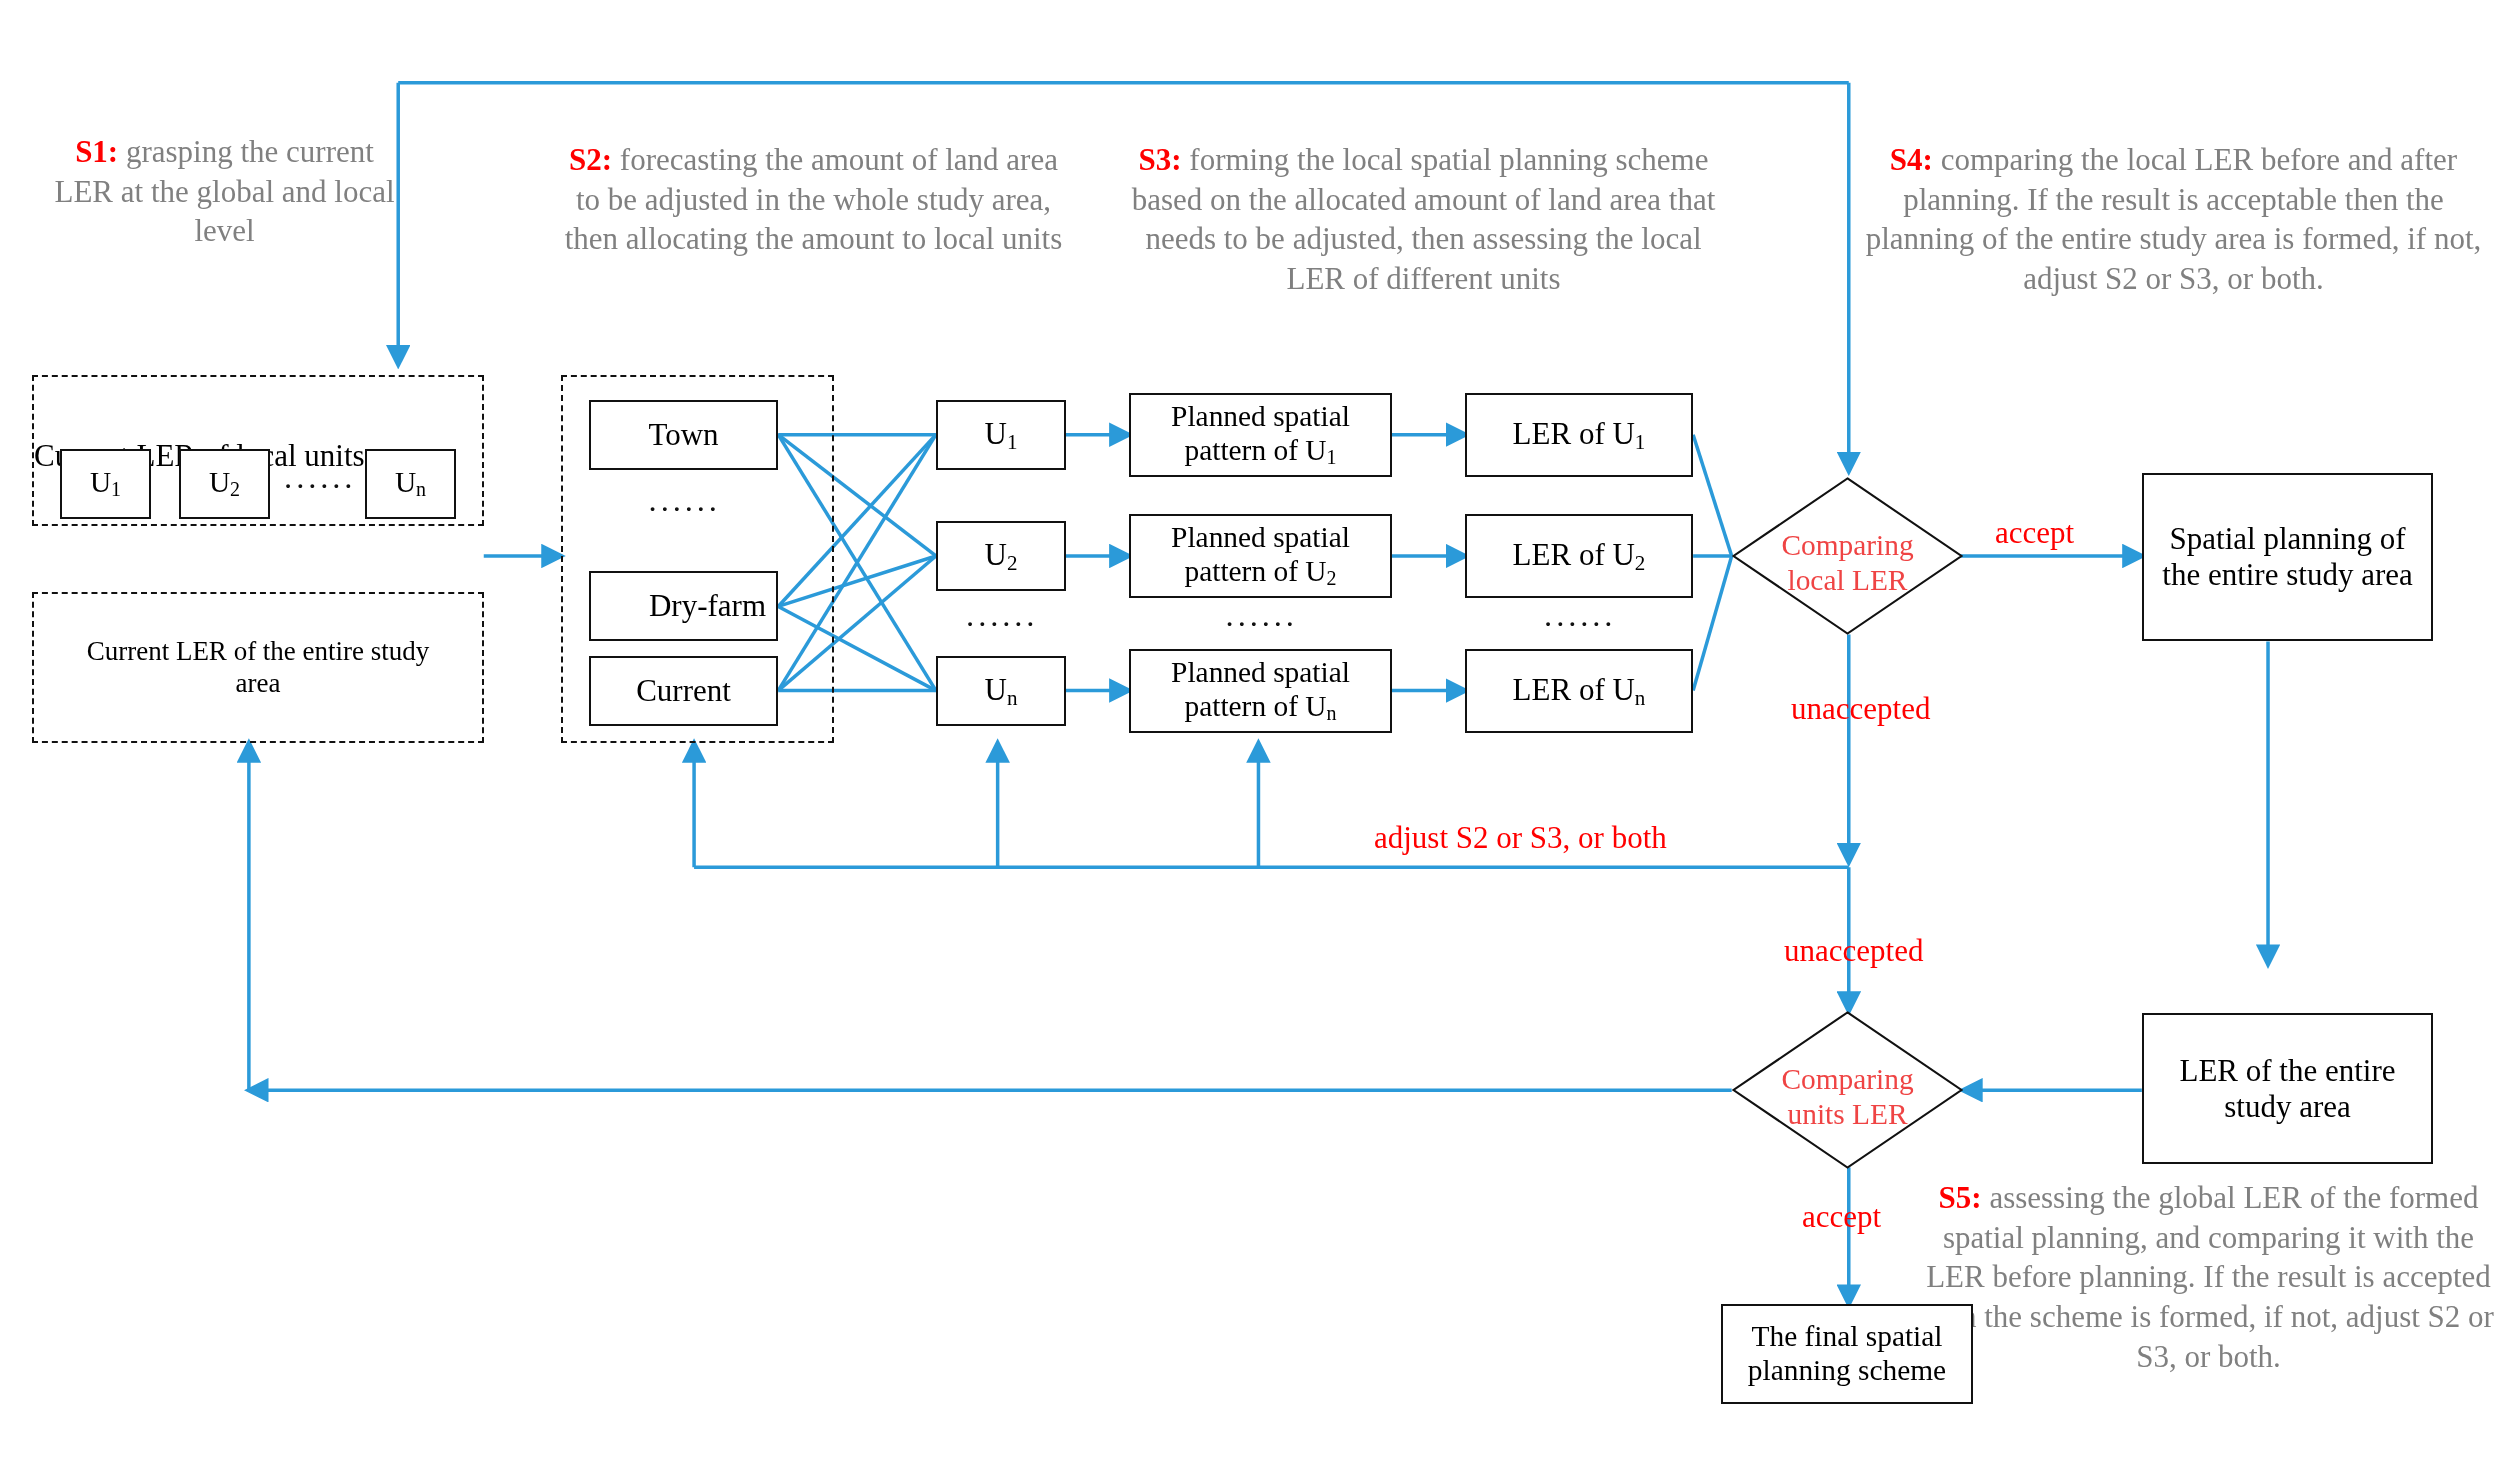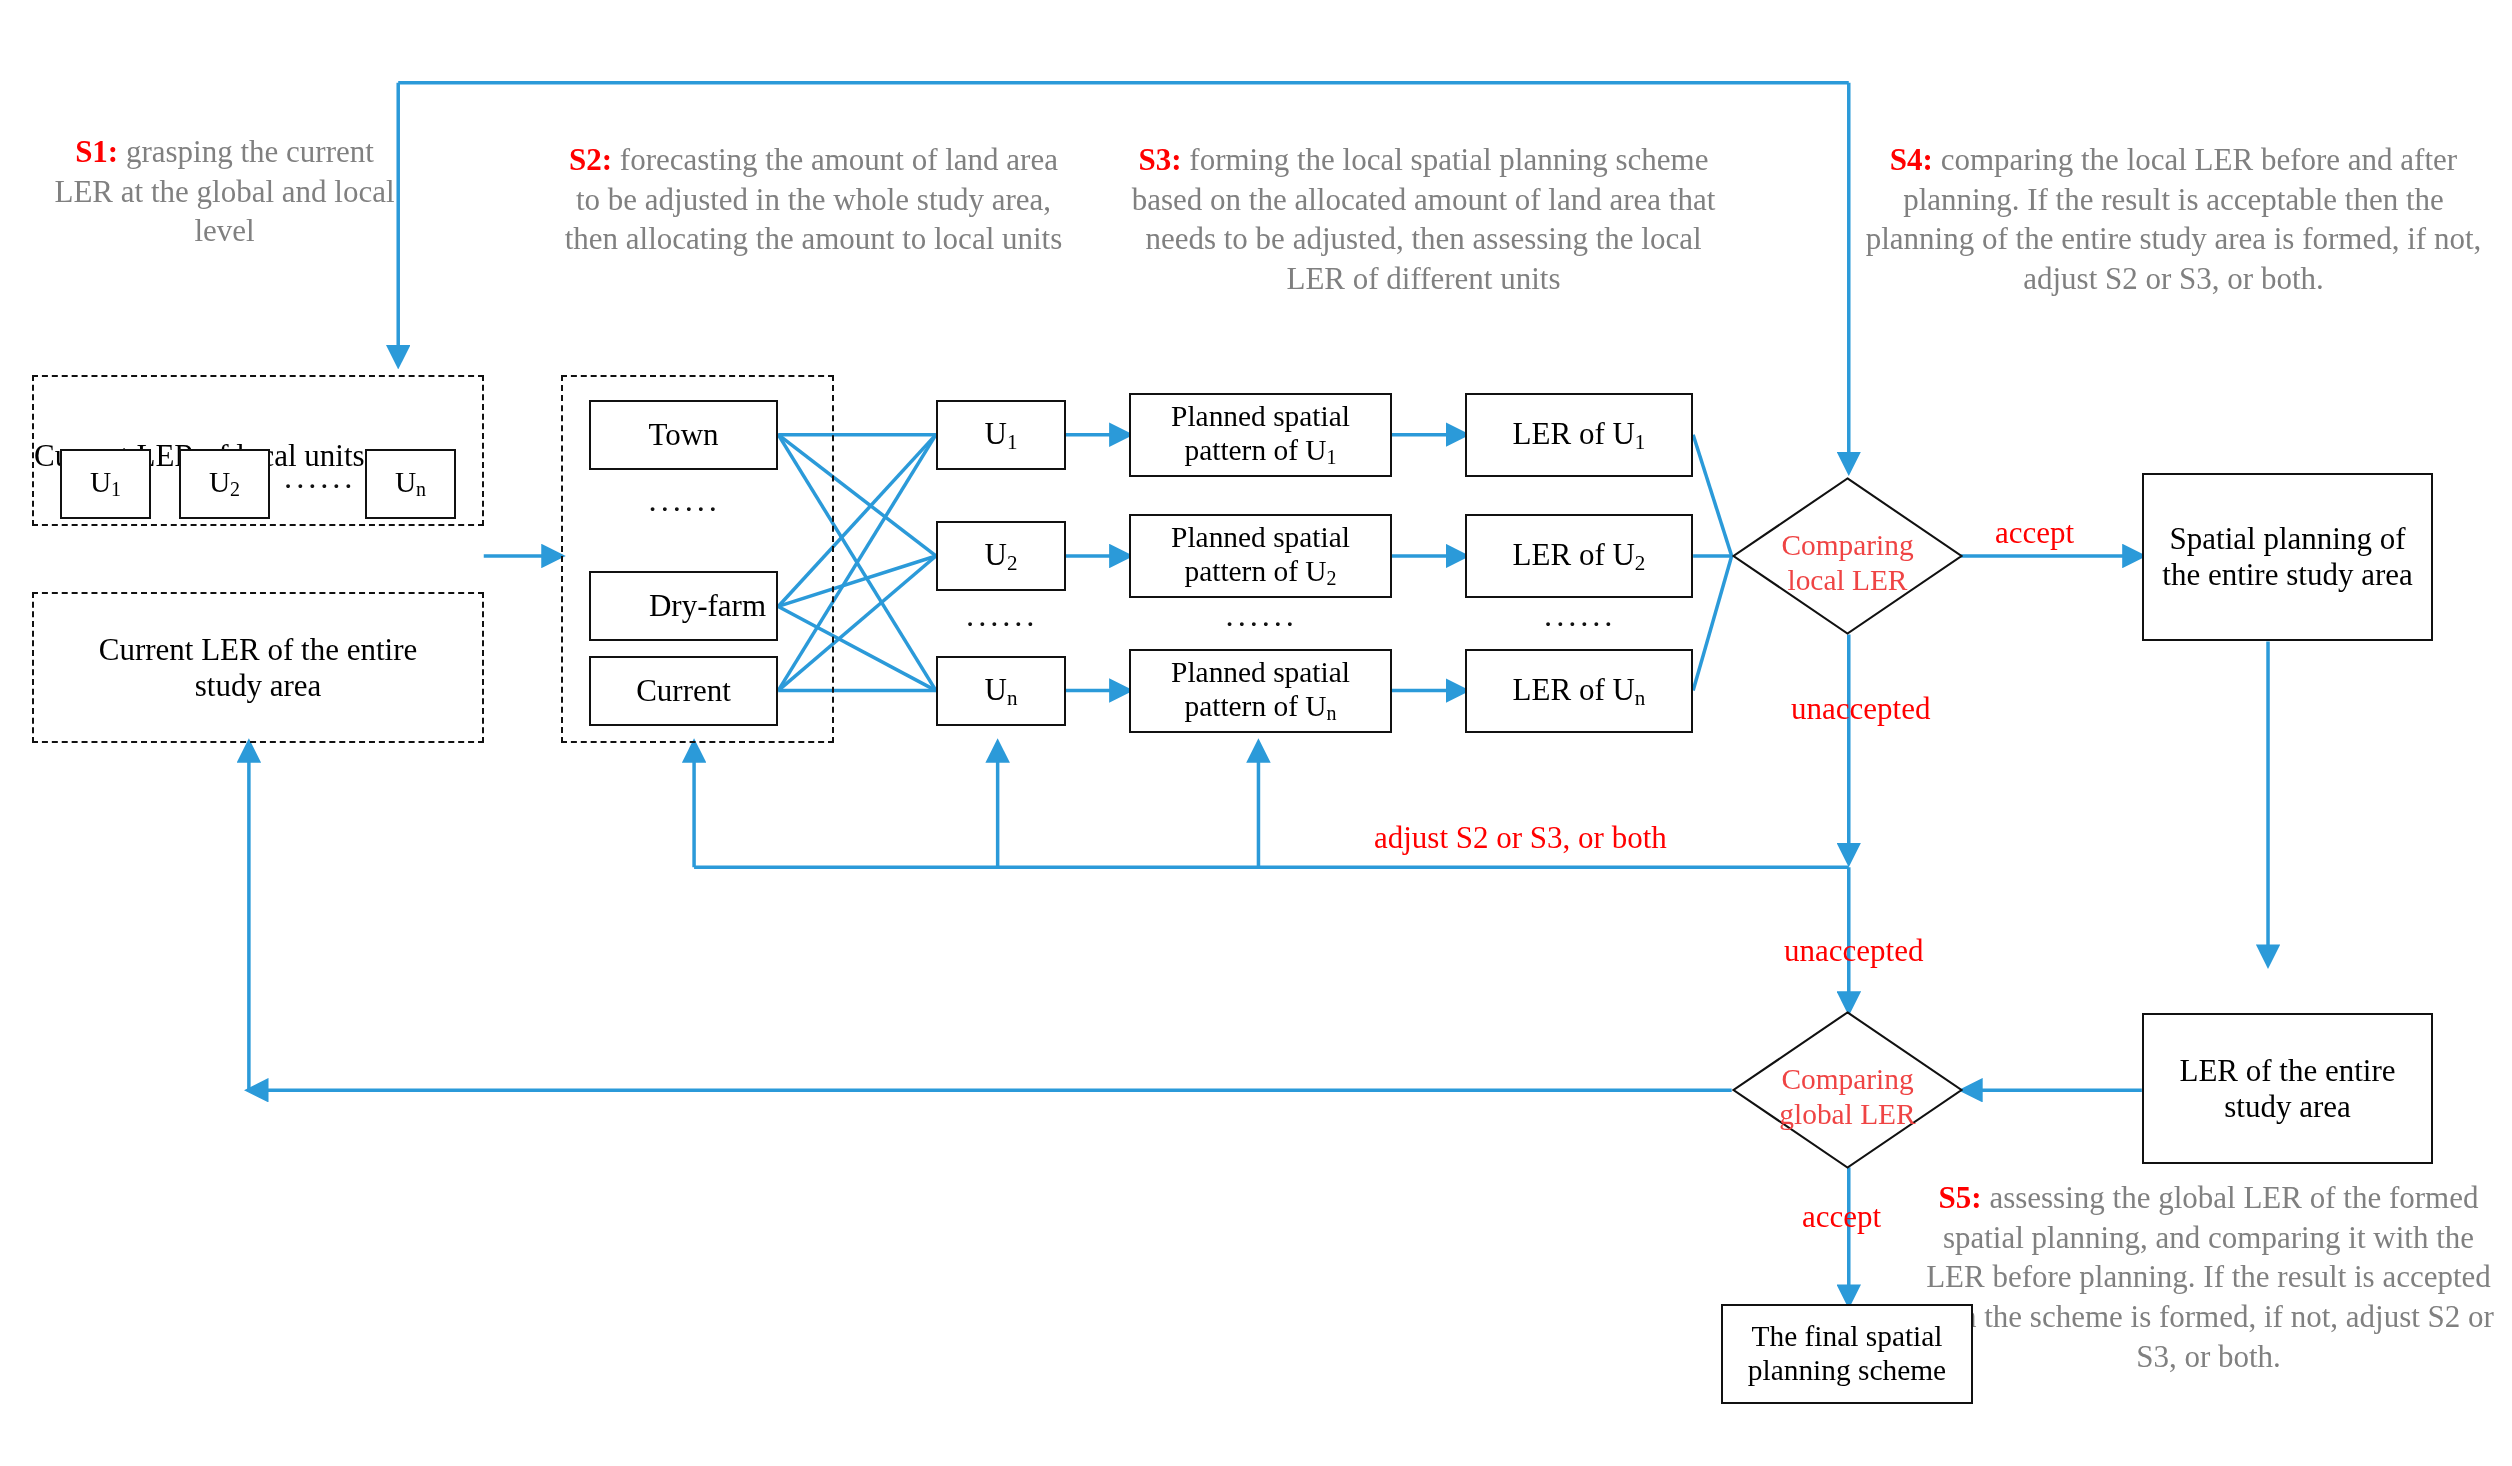--- a/index.html
+++ b/index.html
@@ -179,21 +179,21 @@
     <span>U<sub>1</sub></span>
   </div>
   <div class="node solid-box" style="left:179px; top:449px; width:91px; height:70px; font-size:29.4px;">
     <span>U<sub>2</sub></span>
   </div>
   <div class="ellipsis" style="left:277px; top:468px; width:84px;">······</div>
   <div class="node solid-box" style="left:365px; top:449px; width:91px; height:70px; font-size:29.4px;">
     <span>U<sub>n</sub></span>
   </div>
 
-  <div class="node dashed-box" style="left:32px; top:592px; width:452px; height:151px; align-items:center; padding:0 28px; font-size:31px;">
+  <div class="node dashed-box" style="left:32px; top:592px; width:452px; height:151px; align-items:center; padding:0 28px; font-size:27px;">
     <span>Current LER of the entire study area</span>
   </div>
 
   <div class="node dashed-box" style="left:561px; top:375px; width:273px; height:368px; background:transparent;"></div>
 
   <div class="node solid-box" style="left:589px; top:400px; width:189px; height:70px; font-size:31px;">
     <span>Town</span>
   </div>
   <div class="ellipsis" style="left:589px; top:491px; width:189px;">······</div>
   <div class="node solid-box" style="left:589px; top:571px; width:189px; height:70px; font-size:31px;padding-left:48px;">
@@ -245,21 +245,21 @@
       <span>local LER</span>
     </div>
   </div>
 
   <div class="diamond-wrap" style="left:1732px; top:1011px; width:231px; height:158px;">
     <svg width="231" height="158" viewBox="0 0 330 226">
       <polygon points="165,2 328,113 165,224 2,113" fill="#ffffff" stroke="#111111" stroke-width="3"></polygon>
     </svg>
     <div class="diamond-label">
       <span>Comparing</span>
-      <span>global LER</span>
+      <span>units LER</span>
     </div>
   </div>
 
   <div class="node solid-box" style="left:2142px; top:473px; width:291px; height:168px; font-size:31px; padding:0 9.8px;">
     <span>Spatial planning of the entire study area</span>
   </div>
 
   <div class="node solid-box" style="left:2142px; top:1013px; width:291px; height:151px; font-size:31px; padding:0 9.8px;">
     <span>LER of the entire study area</span>
   </div>

